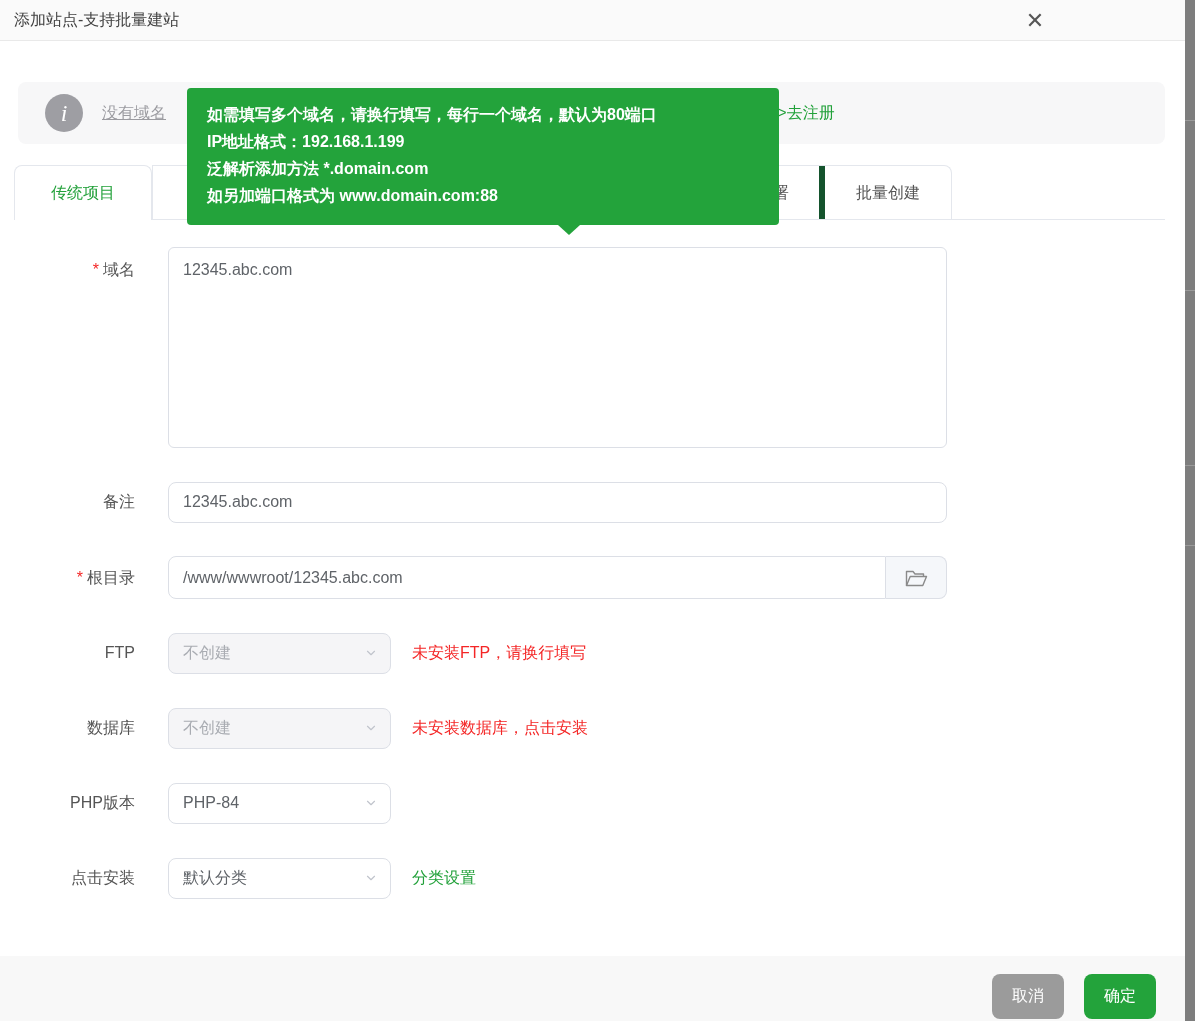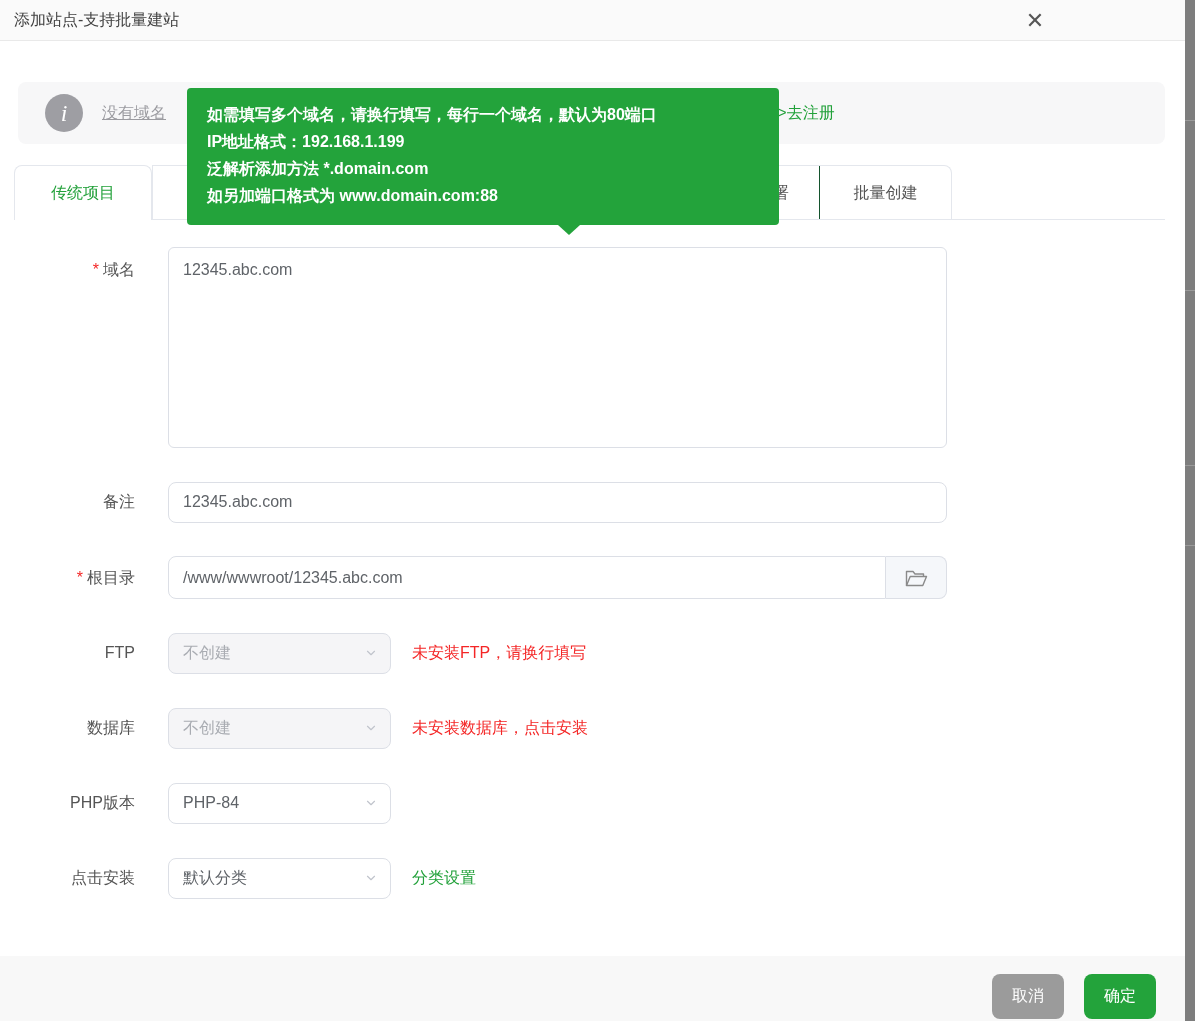--- a/index.html
+++ b/index.html
@@ -44,21 +44,21 @@
     position:absolute; left:0; top:0; width:138px; height:55px; background:#fff;
     border:1px solid #e4e7ed; border-bottom:none; border-radius:8px 8px 0 0;
     color:#22a13a; text-align:center; line-height:54px; cursor:pointer; z-index:2;
   }
   .tabs-rest {
     position:absolute; left:138px; top:0; width:800px; height:54px;
     border-top:1px solid #e4e7ed; border-right:1px solid #e4e7ed; border-left:1px solid #e4e7ed;
     border-radius:0 8px 0 0; display:flex; color:#555;
   }
   .tab-deploy { flex:1; line-height:53px; text-align:right; padding-right:30px; cursor:pointer; }
-  .tab-batch  { width:132px; line-height:53px; text-align:center; border-left:1px solid #14532d; cursor:pointer; }
+  .tab-batch  { width:132px; line-height:53px; text-align:center; border-left:6px solid #14532d; cursor:pointer; }
 
   
   .tooltip {
     position:absolute; left:187px; top:88px; width:592px; height:137px; z-index:10;
     background:#23a33b; border-radius:4px; color:#fff; font-weight:bold;
     padding:13px 0 0 20px; line-height:27px; font-size:16px;
   }
   .tooltip .arrow {
     position:absolute; left:371px; bottom:-10px; width:0; height:0;
     border-left:11px solid transparent; border-right:11px solid transparent;

